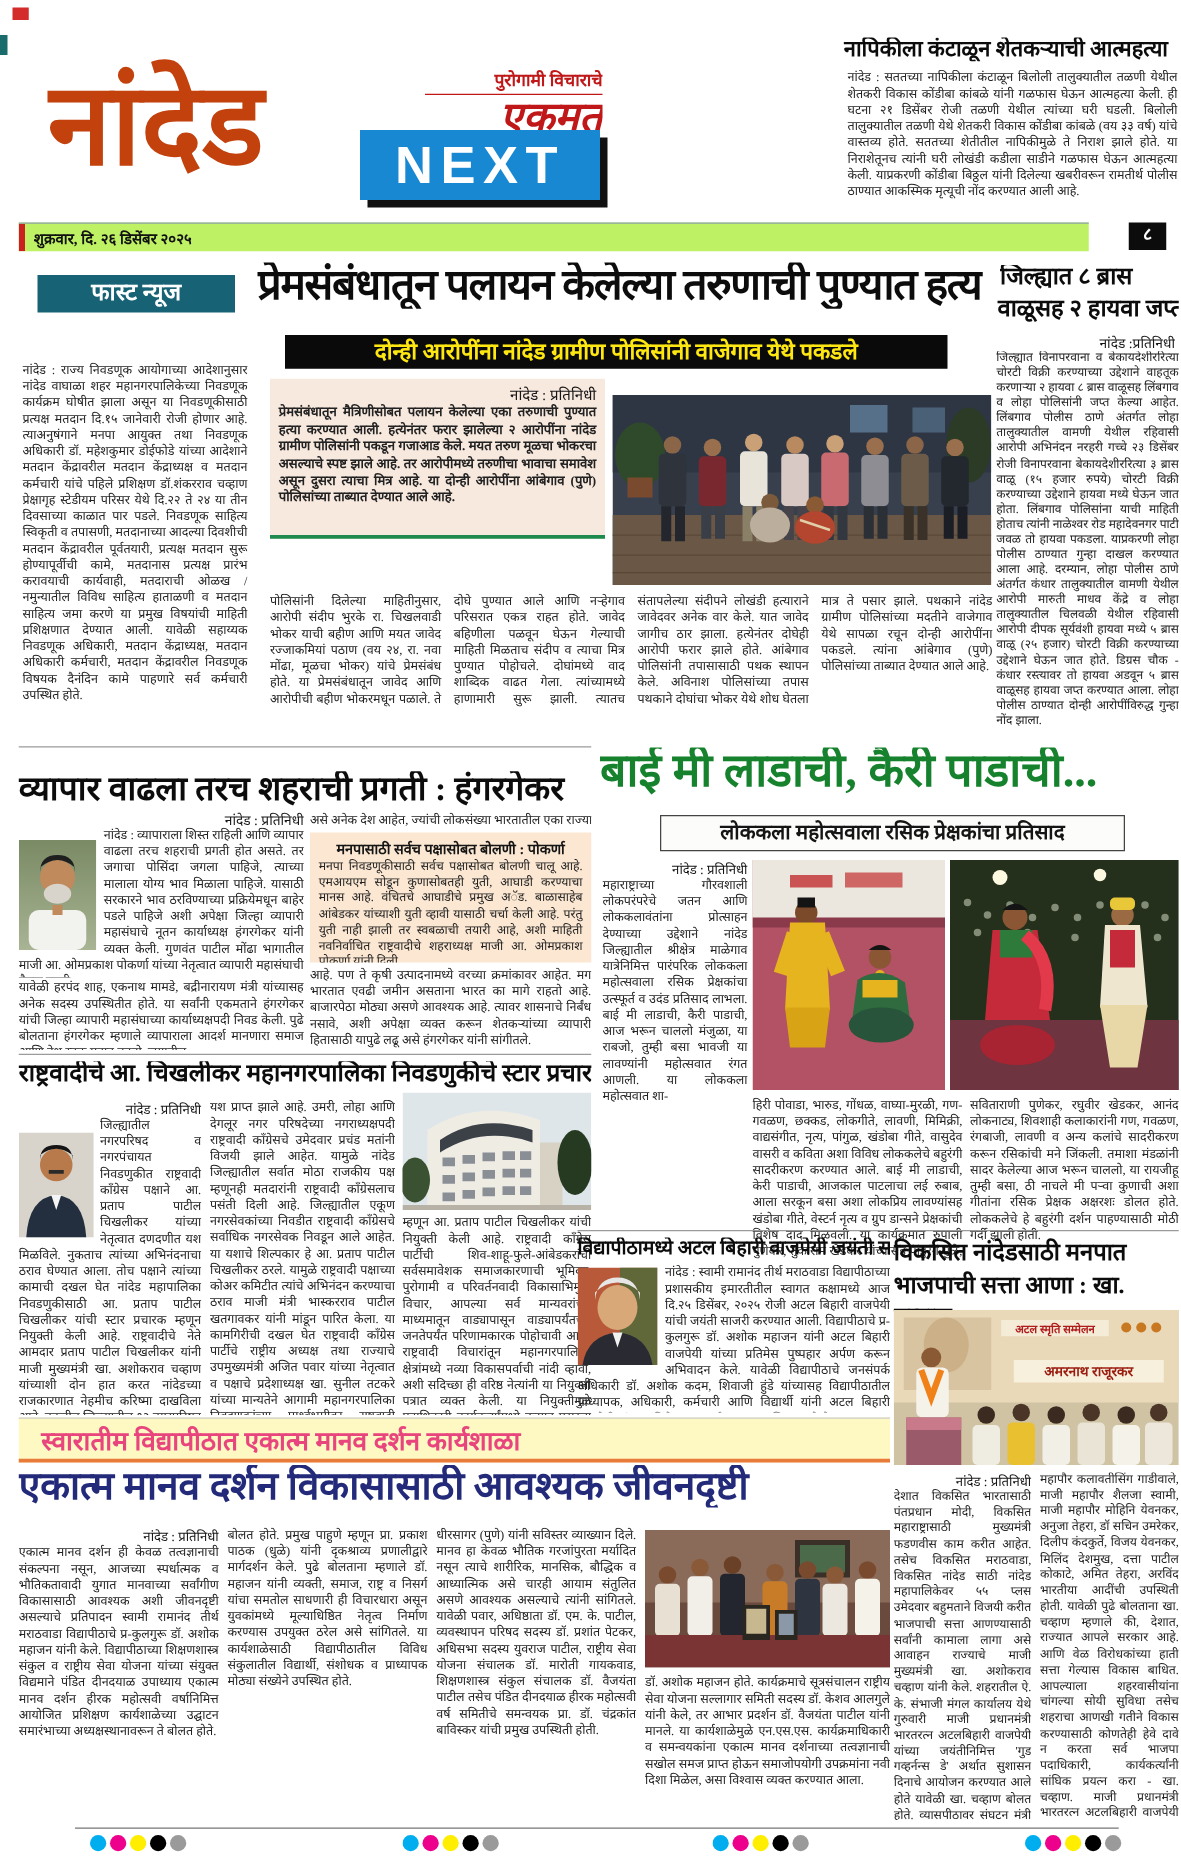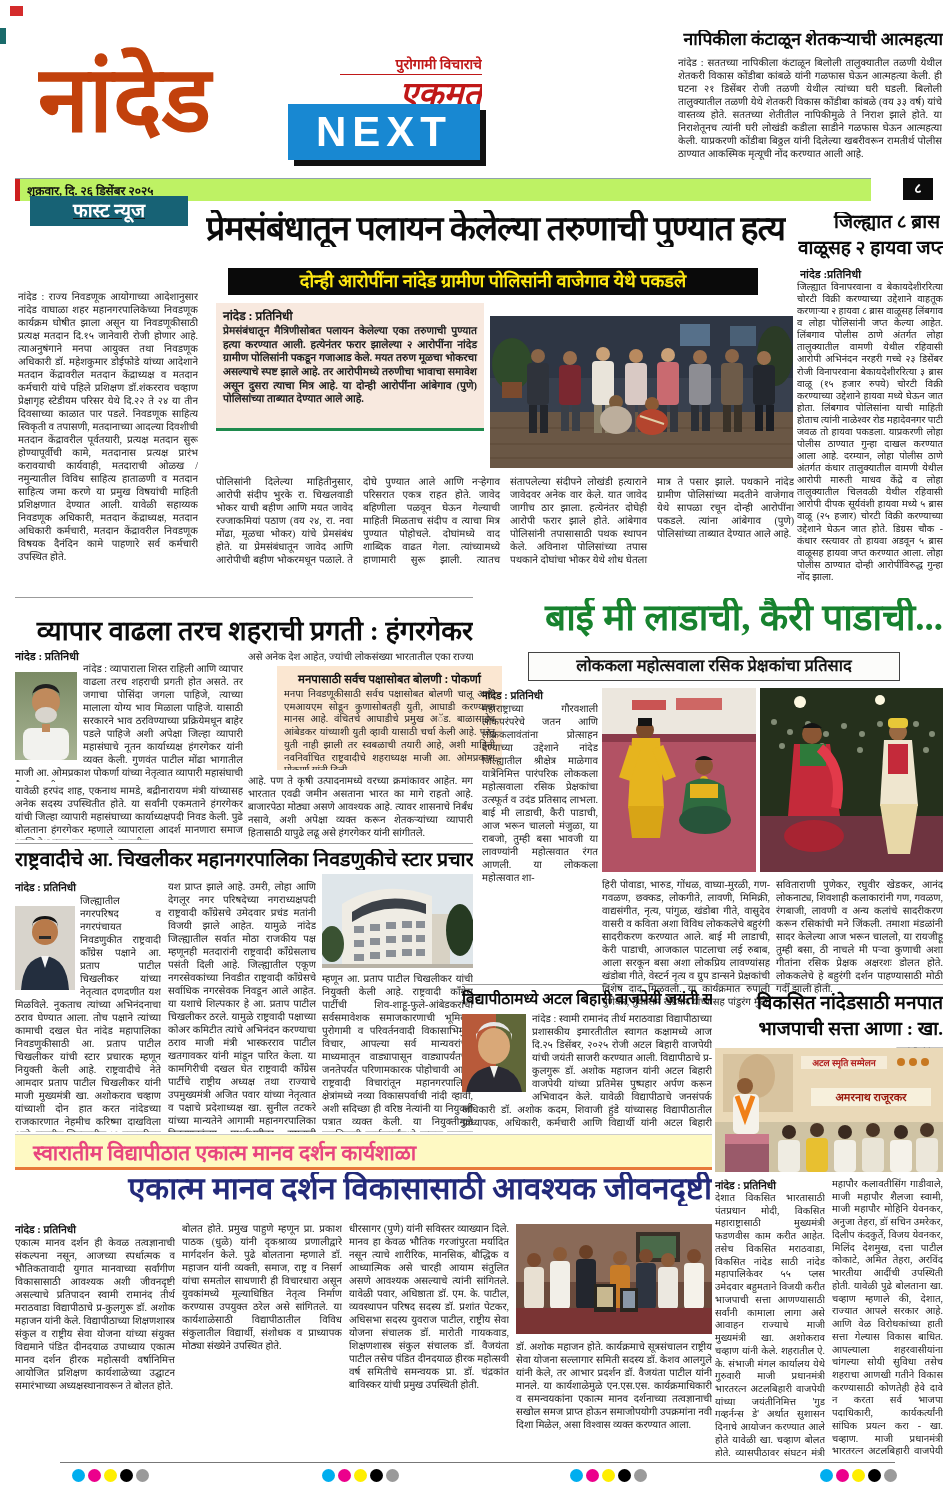--- a/index.html
+++ b/index.html
@@ -1,21 +1,21 @@
 <!DOCTYPE html>
 <html><head>
 <meta charset="utf-8">
 <style>
   html,body{margin:0;padding:0;background:#e9e9e9;}
   .page{position:relative;width:945px;height:1501px;background:#fff;margin:0 auto;
         font-family:"Liberation Serif","DejaVu Sans",serif;color:#151515;overflow:hidden;}
   .abs{position:absolute;overflow:hidden;}
   .bt{font-size:10px;line-height:1.3;text-align:justify;color:#222;}
-  .byline{font-weight:bold;text-align:left;font-size:11px;}
-  .hl{font-weight:bold;color:#0c0c0c;text-align:right;line-height:1.1;}
+  .byline{font-weight:normal;text-align:right;font-size:11px;}
+  .hl{font-weight:bold;color:#0c0c0c;text-align:left;line-height:1.1;}
   .nowrap{white-space:nowrap;}
   svg{display:block;}
   .dot{width:13px;height:13px;border-radius:50%;display:inline-block;margin-right:3px;}
   .d-c{background:#00aeef}.d-m{background:#ec008c}.d-y{background:#ffee00}.d-k{background:#000}.d-g{background:#9a9a9a}
   .rule{background:#9b9b9b;height:1px;}
 </style>
 </head>
 <body>
 
 <div class="page">
@@ -34,21 +34,21 @@
   <div class="abs bt" style="left:678px;top:56px;width:264px;height:116px;">नांदेड : सततच्या नापिकीला कंटाळून बिलोली तालुक्यातील तळणी येथील शेतकरी विकास कोंडीबा कांबळे यांनी गळफास घेऊन आत्महत्या केली. ही घटना २१ डिसेंबर रोजी तळणी येथील त्यांच्या घरी घडली. बिलोली तालुक्यातील तळणी येथे शेतकरी विकास कोंडीबा कांबळे (वय ३३ वर्ष) यांचे वास्तव्य होते. सततच्या शेतीतील नापिकीमुळे ते निराश झाले होते. या निराशेतूनच त्यांनी घरी लोखंडी कडीला साडीने गळफास घेऊन आत्महत्या केली. याप्रकरणी कोंडीबा बिठ्ठल यांनी दिलेल्या खबरीवरून रामतीर्थ पोलीस ठाण्यात आकस्मिक मृत्यूची नोंद करण्यात आली आहे.</div>
 
   <div class="abs" style="left:15px;top:178px;width:856px;height:22px;background:#bef264;border-top:1px solid #8fa3ab;">
     <div class="abs" style="left:0;top:0;width:5px;height:22px;background:#cc1f1f;"></div>
     <div class="abs nowrap" style="left:12px;top:3px;font-size:12px;font-weight:bold;color:#111;">शुक्रवार, दि. २६ डिसेंबर २०२५</div>
   </div>
   <div class="abs" style="left:903px;top:178px;width:30px;height:22px;background:#0c0c0c;">
     <div style="color:#fff;font-size:14px;font-weight:bold;text-align:center;line-height:22px;">८</div>
   </div>
 
-  <div class="abs" style="left:30px;top:196px;width:158px;height:30px;background:#176275;text-decoration:underline;">
+  <div class="abs" style="left:30px;top:220px;width:158px;height:30px;background:#176275;">
     <div style="color:#fff;font-size:19px;font-weight:bold;text-align:center;line-height:30px;">फास्ट न्यूज</div>
   </div>
   <div class="abs bt" style="left:18px;top:290px;width:180px;height:306px;">नांदेड : राज्य निवडणूक आयोगाच्या आदेशानुसार नांदेड वाघाळा शहर महानगरपालिकेच्या निवडणूक कार्यक्रम घोषीत झाला असून या निवडणूकीसाठी प्रत्यक्ष मतदान दि.१५ जानेवारी रोजी होणार आहे. त्याअनुषंगाने मनपा आयुक्त तथा निवडणूक अधिकारी डॉ. महेशकुमार डोईफोडे यांच्या आदेशाने मतदान केंद्रावरील मतदान केंद्राध्यक्ष व मतदान कर्मचारी यांचे पहिले प्रशिक्षण डॉ.शंकरराव चव्हाण प्रेक्षागृह स्टेडीयम परिसर येथे दि.२२ ते २४ या तीन दिवसाच्या काळात पार पडले. निवडणूक साहित्य स्विकृती व तपासणी, मतदानाच्या आदल्या दिवशीची मतदान केंद्रावरील पूर्वतयारी, प्रत्यक्ष मतदान सुरू होण्यापूर्वीची कामे, मतदानास प्रत्यक्ष प्रारंभ करावयाची कार्यवाही, मतदाराची ओळख / नमुन्यातील विविध साहित्य हाताळणी व मतदान साहित्य जमा करणे या प्रमुख विषयांची माहिती प्रशिक्षणात देण्यात आली. यावेळी सहाय्यक निवडणूक अधिकारी, मतदान केंद्राध्यक्ष, मतदान अधिकारी कर्मचारी, मतदान केंद्रावरील निवडणूक विषयक दैनंदिन कामे पाहणारे सर्व कर्मचारी उपस्थित होते.</div>
 
   <div class="abs hl nowrap" style="left:206px;top:210px;width:580px;font-size:34px;letter-spacing:-1px;">प्रेमसंबंधातून पलायन केलेल्या तरुणाची पुण्यात हत्या</div>
   <div class="abs" style="left:228px;top:268px;width:530px;height:27px;background:#0a0a0a;">
     <div style="color:#ffe812;font-size:18px;font-weight:bold;text-align:center;line-height:27px;">दोन्ही आरोपींना नांदेड ग्रामीण पोलिसांनी वाजेगाव येथे पकडले</div>
   </div>
   <div class="abs" style="left:216px;top:303px;width:268px;height:128px;background:#f8e9df;border-bottom:3px solid #1f8a4d;padding:4px 7px;box-sizing:border-box;">
     <div class="byline" style="font-size:12px;">नांदेड : प्रतिनिधी</div>
@@ -130,21 +130,21 @@
       <circle cx="31" cy="30" r="14" fill="#c08a5c"></circle>
       <path d="M17 26 Q17 12 31 12 Q45 12 45 26 L45 22 Q38 16 31 16 Q24 16 17 22 Z" fill="#1f1f1f"></path>
       <ellipse cx="31" cy="43" rx="11" ry="8" fill="#d8d4cc"></ellipse>
       <rect x="8" y="56" width="46" height="32" rx="8" fill="#f2f2ee"></rect>
       <rect x="27" y="52" width="8" height="8" fill="#c08a5c"></rect>
     </svg>
     <span>नांदेड : व्यापाराला शिस्त राहिली आणि व्यापार वाढला तरच शहराची प्रगती होत असते. तर जगाचा पोसिंदा जगला पाहिजे, त्याच्या मालाला योग्य भाव मिळाला पाहिजे. यासाठी सरकारने भाव ठरविण्याच्या प्रक्रियेमधून बाहेर पडले पाहिजे अशी अपेक्षा जिल्हा व्यापारी महासंघाचे नूतन कार्याध्यक्ष हंगरगेकर यांनी व्यक्त केली. गुणवंत पाटील मोंढा भागातील माजी आ. ओमप्रकाश पोकर्णा यांच्या नेतृत्वात व्यापारी महासंघाची बैठक झाली.</span>
   </div>
   <div class="abs bt" style="left:15px;top:784px;width:228px;height:56px;">यावेळी हरपंद शाह, एकनाथ मामडे, बद्रीनारायण मंत्री यांच्यासह अनेक सदस्य उपस्थितीत होते. या सर्वांनी एकमताने हंगरगेकर यांची जिल्हा व्यापारी महासंघाच्या कार्याध्यक्षपदी निवड केली. पुढे बोलताना हंगरगेकर म्हणाले व्यापाराला आदर्श मानणारा समाज आणि देश स्वतः महान बनतो. जगातील</div>
   <div class="abs bt nowrap" style="left:248px;top:650px;width:225px;height:13px;">असे अनेक देश आहेत, ज्यांची लोकसंख्या भारतातील एका राज्याएवढी</div>
-  <div class="abs" style="left:248px;top:666px;width:225px;height:104px;background:#fbe7d2;padding:5px 7px;box-sizing:border-box;margin-left:29px;">
+  <div class="abs" style="left:248px;top:666px;width:225px;height:104px;background:#fbe7d2;padding:5px 7px;box-sizing:border-box;">
     <div style="font-size:11.5px;font-weight:bold;text-align:center;margin-bottom:2px;">मनपासाठी सर्वच पक्षासोबत बोलणी : पोकर्णा</div>
     <div class="bt" style="font-size:9.8px;">मनपा निवडणूकीसाठी सर्वच पक्षासोबत बोलणी चालू आहे. एमआयएम सोडून कुणासोबतही युती, आघाडी करण्याचा मानस आहे. वंचितचे आघाडीचे प्रमुख अॅड. बाळासाहेब आंबेडकर यांच्याशी युती व्हावी यासाठी चर्चा केली आहे. परंतु युती नाही झाली तर स्वबळाची तयारी आहे, अशी माहिती नवनिर्वाचित राष्ट्रवादीचे शहराध्यक्ष माजी आ. ओमप्रकाश पोकर्णा यांनी दिली.</div>
   </div>
   <div class="abs bt" style="left:248px;top:774px;width:225px;height:66px;">आहे. पण ते कृषी उत्पादनामध्ये वरच्या क्रमांकावर आहेत. मग भारतात एवढी जमीन असताना भारत का मागे राहतो आहे. बाजारपेठा मोठ्या असणे आवश्यक आहे. त्यावर शासनाचे निर्बंध नसावे, अशी अपेक्षा व्यक्त करून शेतकऱ्यांच्या व्यापारी हितासाठी यापुढे लढू असे हंगरगेकर यांनी सांगीतले.</div>
 
   <div class="abs" style="left:528px;top:652px;width:370px;height:27px;border:1.5px solid #444;background:#fcfcfa;">
     <div style="font-size:16.5px;font-weight:bold;text-align:center;line-height:25px;">लोककला महोत्सवाला रसिक प्रेक्षकांचा प्रतिसाद</div>
   </div>
   <div class="abs hl nowrap" style="left:480px;top:598px;width:463px;font-size:37px;color:#17822e;">बाई मी लाडाची, कैरी पाडाची...</div>
   <div class="abs" style="left:482px;top:688px;width:116px;height:320px;">

